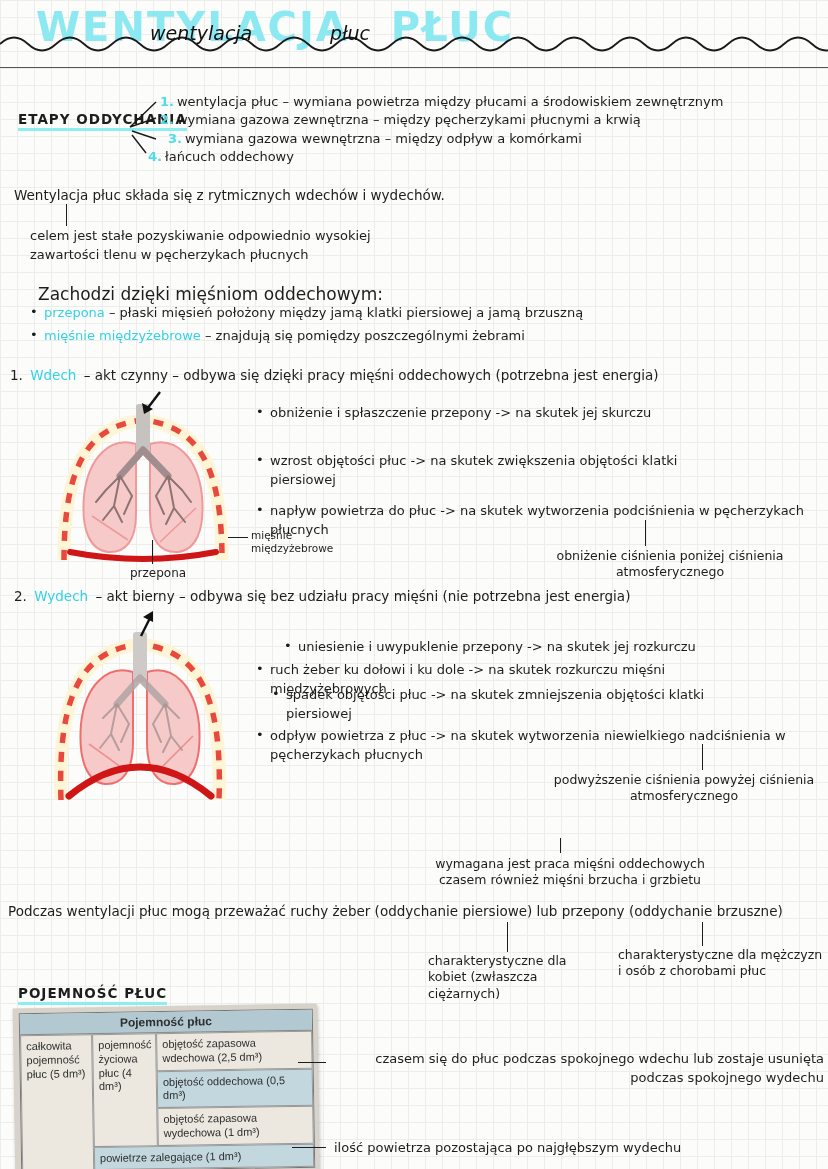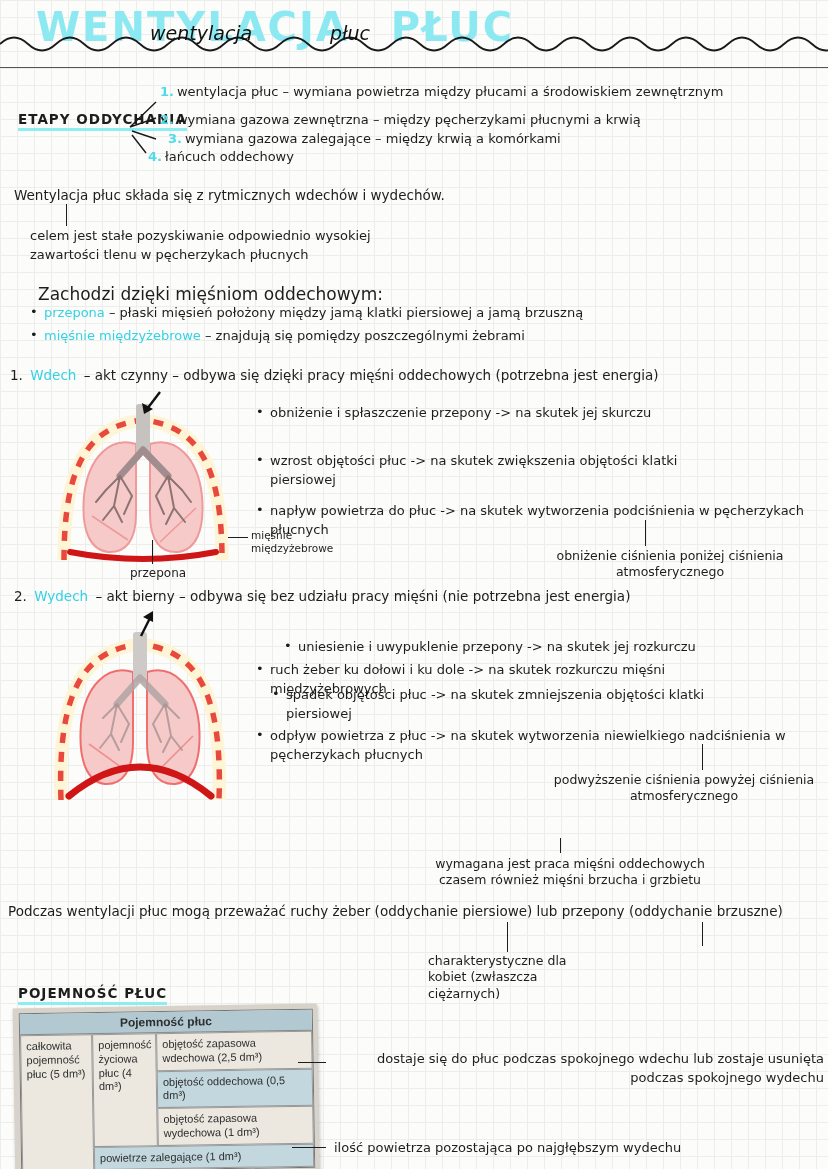--- a/index.html
+++ b/index.html
@@ -68,28 +68,28 @@
     <path d="M0,16 q14,-13 28,0 t28,0 t28,0 t28,0 t28,0 t28,0 t28,0 t28,0 t28,0 t28,0 t28,0 t28,0 t28,0 t28,0 t28,0 t28,0 t28,0 t28,0 t28,0 t28,0 t28,0 t28,0 t28,0 t28,0 t28,0 t28,0 t28,0 t28,0 t28,0 t28,0" fill="none" stroke="#1a1a1a" stroke-width="1.8"></path>
   </svg>
   <span class="abs title-script" style="left:150px;top:22px;">wentylacja</span>
   <span class="abs title-script" style="left:330px;top:22px;">płuc</span>
   <div class="toprule"></div>
 
   <div class="abs heading-caps" style="left:18px;top:111px;">ETAPY ODDYCHANIA</div>
   <svg class="abs" style="left:128px;top:95px;" width="32" height="64" viewBox="0 0 32 64">
     <path d="M2,32 L28,7 M2,32 L28,23 M4,36 L28,44 M4,40 L18,58" stroke="#1a1a1a" stroke-width="1.4" fill="none"></path>
   </svg>
-  <div class="abs hw" style="left:160px;top:83px;">
+  <div class="abs hw" style="left:160px;top:93px;">
     <span class="cyan-num">1.</span><span>wentylacja płuc – wymiana powietrza między płucami a środowiskiem zewnętrznym</span>
   </div>
   <div class="abs hw" style="left:160px;top:111px;">
     <span class="cyan-num">2.</span><span>wymiana gazowa zewnętrzna – między pęcherzykami płucnymi a krwią</span>
   </div>
   <div class="abs hw" style="left:168px;top:130px;">
-    <span class="cyan-num">3.</span><span>wymiana gazowa zalegające – między krwią a komórkami</span>
+    <span class="cyan-num">3.</span><span>wymiana gazowa wewnętrzna – między odpływ a komórkami</span>
   </div>
   <div class="abs hw" style="left:148px;top:148px;">
     <span class="cyan-num">4.</span><span>łańcuch oddechowy</span>
   </div>
 
   <div class="abs hw" style="left:14px;top:186px;font-size:13.5px;">Wentylacja płuc składa się z rytmicznych wdechów i wydechów.</div>
   <div class="vline" style="left:66px;top:204px;height:22px;"></div>
   <div class="abs hw" style="left:30px;top:227px;width:345px;">celem jest stałe pozyskiwanie odpowiednio wysokiej zawartości tlenu w pęcherzykach płucnych</div>
 
   <div class="abs hw" style="left:38px;top:282px;font-size:17px;">Zachodzi dzięki mięśniom oddechowym:</div>
@@ -165,36 +165,37 @@
   <div class="vline" style="left:702px;top:744px;height:26px;"></div>
   <div class="abs hw center note-label" style="left:548px;top:772px;width:272px;">podwyższenie ciśnienia powyżej ciśnienia atmosferycznego</div>
 
   <div class="vline" style="left:560px;top:838px;height:15px;"></div>
   <div class="abs hw center note-label" style="left:420px;top:856px;width:300px;">wymagana jest praca mięśni oddechowych czasem również mięśni brzucha i grzbietu</div>
 
   <div class="abs hw" style="left:8px;top:902px;width:815px;font-size:13.5px;">Podczas wentylacji płuc mogą przeważać ruchy żeber (oddychanie piersiowe) lub przepony (oddychanie brzuszne)</div>
   <div class="vline" style="left:507px;top:922px;height:30px;"></div>
   <div class="abs hw note-label" style="left:428px;top:953px;width:155px;">charakterystyczne dla kobiet (zwłaszcza ciężarnych)</div>
   <div class="vline" style="left:702px;top:922px;height:24px;"></div>
+  <div class="abs hw note-label" style="left:618px;top:947px;width:205px;">charakterystyczne dla mężczyzn i osób z chorobami płuc</div>
 
   <div class="abs heading-caps" style="left:18px;top:985px;">POJEMNOŚĆ PŁUC</div>
 
   <div class="photo">
     <div class="ptable">
       <div class="cap">Pojemność płuc</div>
       <div class="pgrid">
         <div class="pcell c1">całkowita pojemność płuc (5 dm³)</div>
         <div class="pcell c2">pojemność życiowa płuc (4 dm³)</div>
         <div class="pcell v1">objętość zapasowa wdechowa (2,5 dm³)</div>
         <div class="pcell v2 bg-blue">objętość oddechowa (0,5 dm³)</div>
         <div class="pcell v3">objętość zapasowa wydechowa (1 dm³)</div>
         <div class="pcell rb bg-blue">powietrze zalegające (1 dm³)</div>
       </div>
     </div>
   </div>
 
   <div class="hline" style="left:298px;top:1062px;width:28px;"></div>
-  <div class="abs hw" style="left:332px;top:1050px;width:492px;text-align:right;">dostaje się do płuc podczas spokojnego wdechu lub zostaje usunięta podczas spokojnego wydechu</div>
+  <div class="abs hw" style="left:332px;top:1050px;width:492px;text-align:right;">czasem się do płuc podczas spokojnego wdechu lub zostaje usunięta podczas spokojnego wydechu</div>
 
   <div class="hline" style="left:292px;top:1147px;width:34px;"></div>
   <div class="abs hw" style="left:334px;top:1139px;width:470px;">ilość powietrza pozostająca po najgłębszym wydechu</div>
 
 </div>
 
 </body></html>

